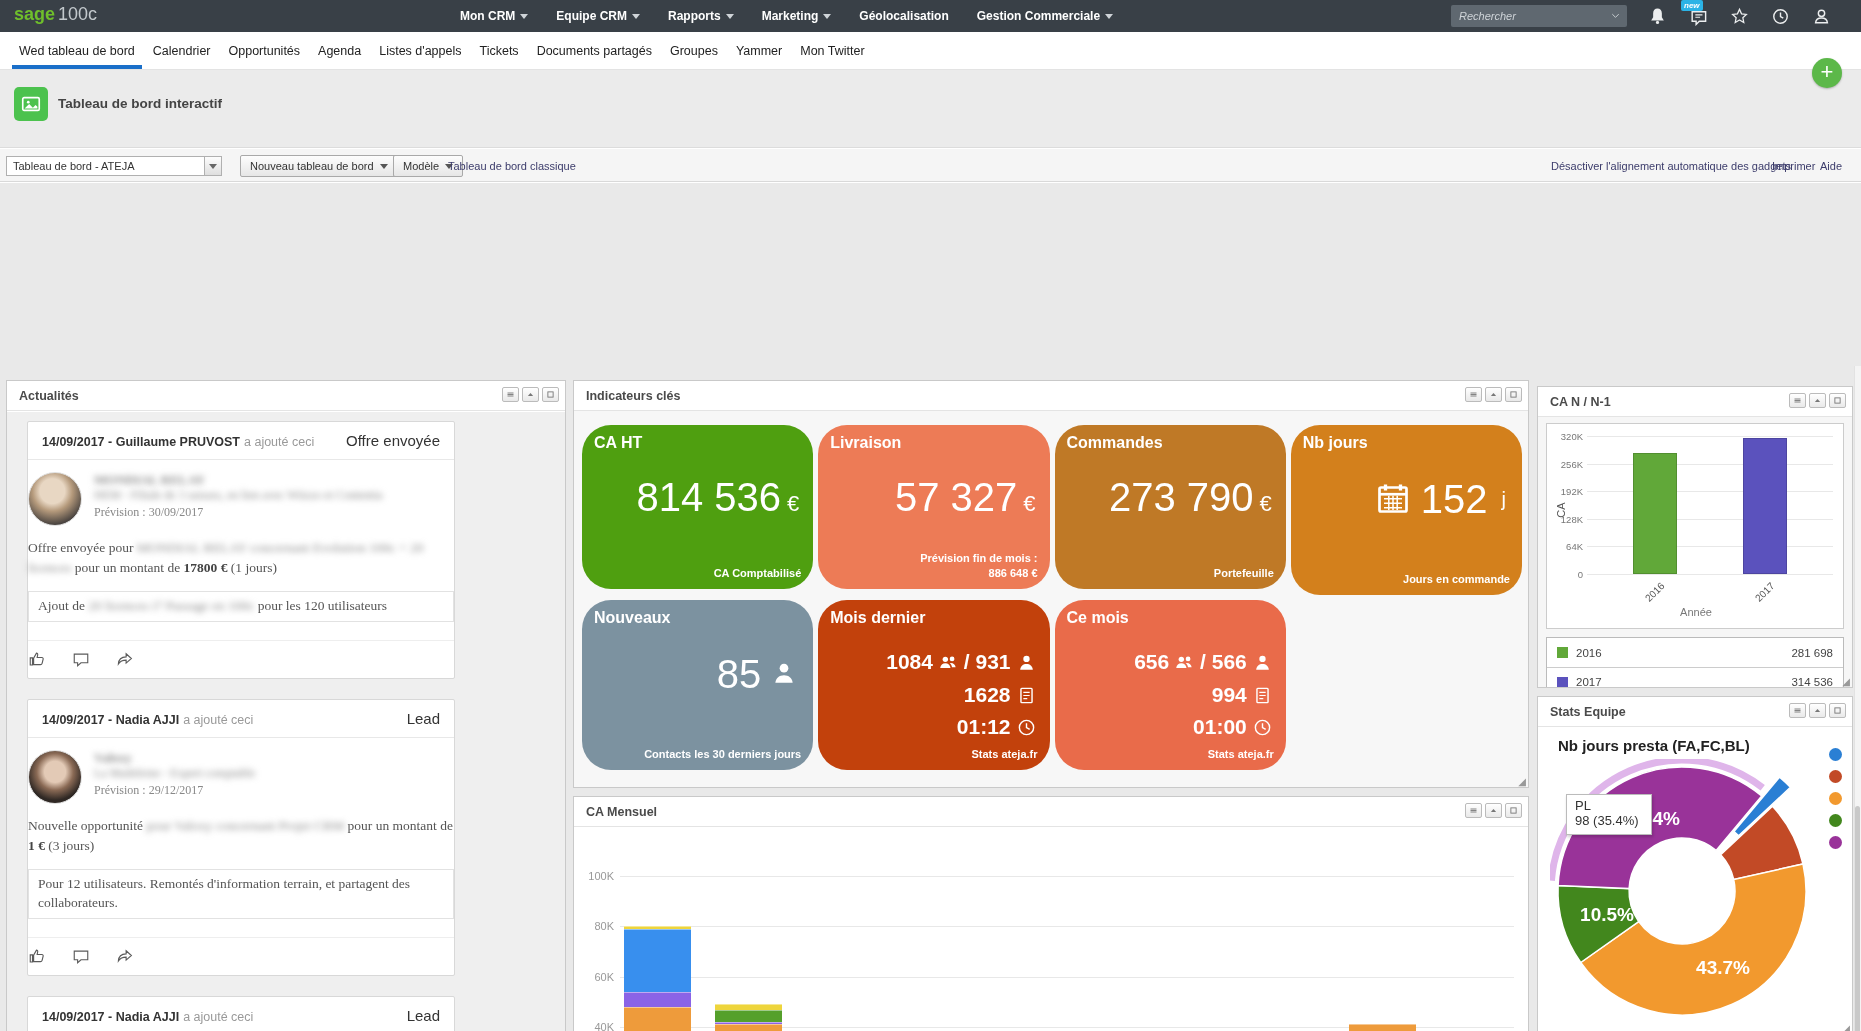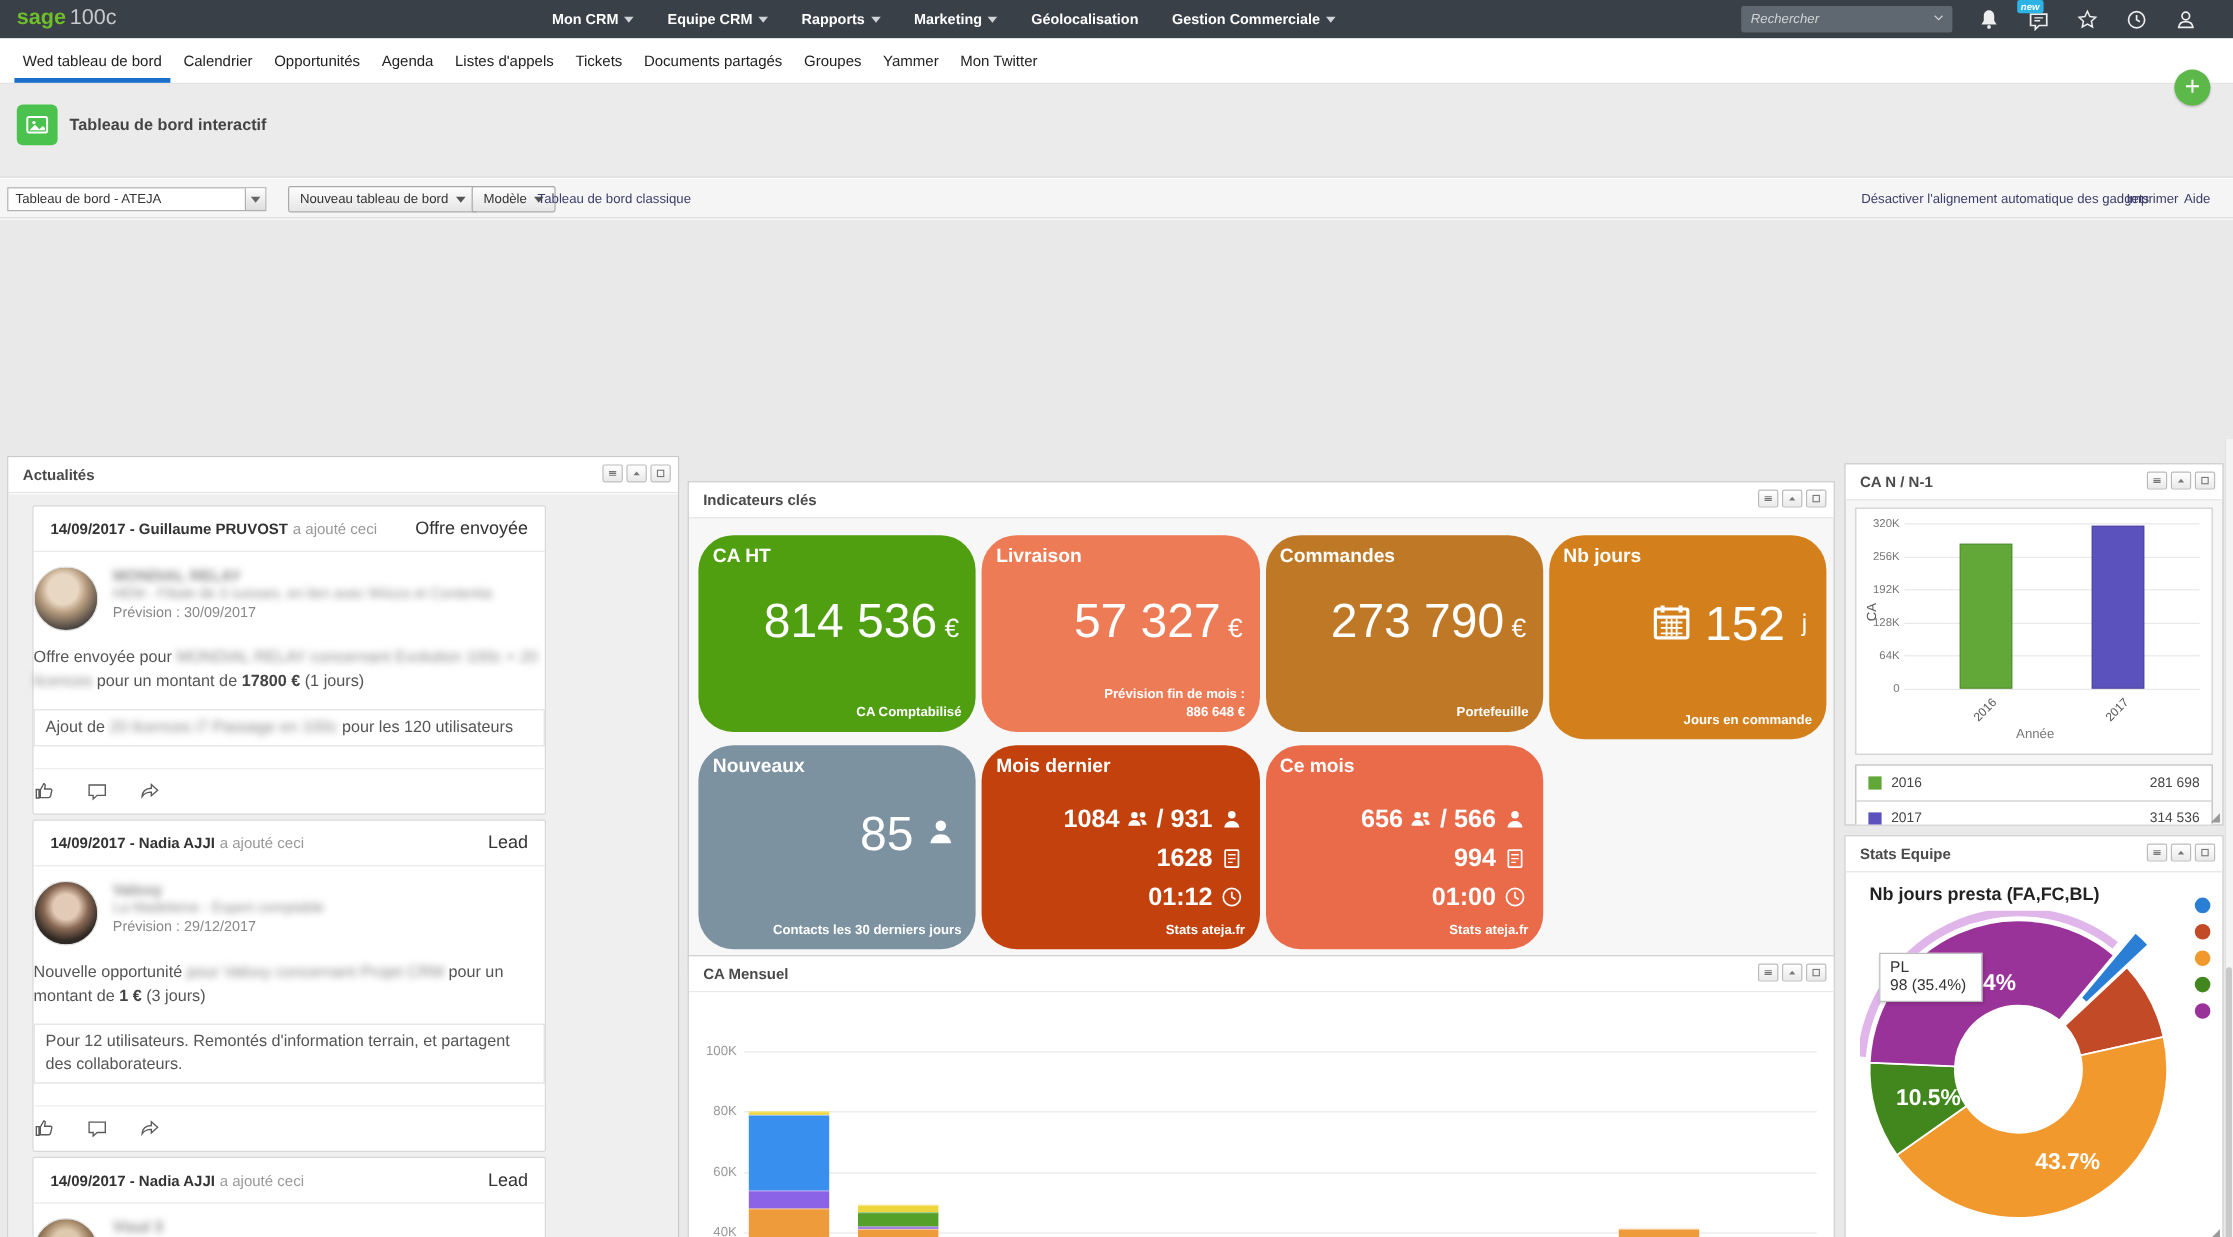--- a/index.html
+++ b/index.html
@@ -58,43 +58,43 @@
   .w-head { position:absolute; left:0; top:0; right:0; height:30px; background:#fff; border-bottom:1px solid #e4e4e4; }
   .w-title { position:absolute; left:12px; top:8px; font-size:12.5px; font-weight:bold; color:#4a4a4a; }
   .w-controls { position:absolute; right:6px; top:6px; display:flex; gap:3px; }
   .w-ctl { width:17px; height:15px; border:1px solid #bbb; border-radius:2px; background:linear-gradient(#fff,#e9e9e9); color:#777; display:flex; align-items:center; justify-content:center; cursor:pointer; }
   .w-ctl svg { width:9px; height:9px; }
   .resize-handle { position:absolute; right:2px; bottom:0px; font-size:10px; color:#999; cursor:nwse-resize; }
 
   
   #w-actu { left:6px; top:197px; width:560px; height:834px; }
   #actu-body { position:absolute; top:31px; left:0; right:0; bottom:0; background:#efefef; overflow:hidden; padding-top:9px; }
-  .card { width:428px; margin:0 0 4px 20px; background:#fff; border:1px solid #d8d8d8; border-radius:2px; }
+  .card { width:428px; margin:0 0 20px 20px; background:#fff; border:1px solid #d8d8d8; border-radius:2px; }
   .card-head { display:flex; align-items:baseline; padding:10px 14px; border-bottom:1px solid #e8e8e8; }
   .card-date { font-size:12.5px; color:#333; font-weight:bold; }
   .card-action { font-size:12.5px; color:#999; margin-left:4px; }
   .card-badge { margin-left:auto; font-size:15px; color:#333; }
-  .card-body { padding:12px 0 10px; }
+  .card-body { padding:12px 0 10px;font-family:Liberation Serif, serif; }
   .avatar { float:left; width:54px; height:54px; border-radius:50%; margin-right:12px; border:1px solid #e0e0e0; }
   .av1 { background:radial-gradient(circle at 45% 35%, #e8d7c3 0 28%, #b59a7c 45%, #4a4440 75%); }
   .av2 { background:radial-gradient(circle at 50% 40%, #e3cab6 0 26%, #8a6a55 45%, #2f2824 70%); }
   .av3 { background:radial-gradient(circle at 50% 38%, #dfc9ae 0 26%, #9c7f5f 48%, #55503e 72%); }
   .company { font-size:13px; font-weight:bold; color:#8a8a8a; }
   .subtitle { font-size:12px; color:#a5a5a5; white-space:nowrap; overflow:hidden; }
   .prevision { font-size:12px; color:#888; margin-top:2px; }
   .card-text { clear:both; padding-top:12px; font-size:13.5px; color:#555; line-height:1.45; }
   .card-note { margin-top:14px; border:1px solid #e2e2e2; padding:5px 9px; font-size:13.5px; color:#555; line-height:1.4; }
   .blur { filter:blur(3px); color:#8a8a8a; }
   .bold { font-weight:bold; color:#444; }
   .card-actions { margin-top:18px; border-top:1px solid #eee; padding-top:9px; display:flex; gap:26px; }
   .feed-icon { width:18px; height:18px; color:#5a5a5a; cursor:pointer; }
   .feed-icon svg { width:100%; height:100%; }
 
   
-  #w-indic { left:573px; top:197px; width:956px; height:408px;margin-top:21px; }
+  #w-indic { left:573px; top:197px; width:956px; height:408px; }
   #tile-grid { position:absolute; left:8px; top:44px; width:940px; display:grid; grid-template-columns:repeat(4,1fr); gap:5px; }
   .tile { position:relative; color:#fff; cursor:pointer;border-radius:29px; }
   .tile-r1 { height:164px; } .tile-r2 { height:170px; }
   .tile-title { position:absolute; left:12px; top:9px; font-size:16px; font-weight:bold; }
   .tile-value { position:absolute; right:14px; top:50px; font-size:40px; white-space:nowrap; }
   .tile-unit { font-size:22px; margin-left:6px; }
   .tile-unit-j { font-size:20px; margin-left:4px; }
   .tile-footer { position:absolute; right:12px; bottom:8px; font-size:11px; font-weight:bold; text-align:right; white-space:pre-line; line-height:1.35; }
   .tile-iconval { position:absolute; right:16px; top:52px; display:flex; align-items:center; gap:10px; }
   .tile-iconval svg.big { width:36px; height:36px; }

